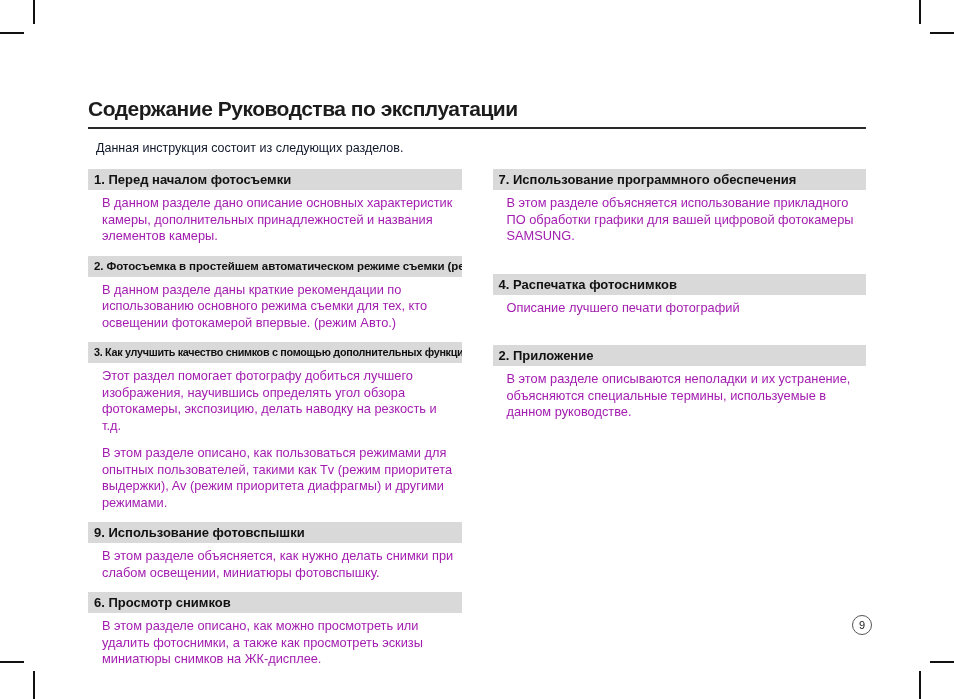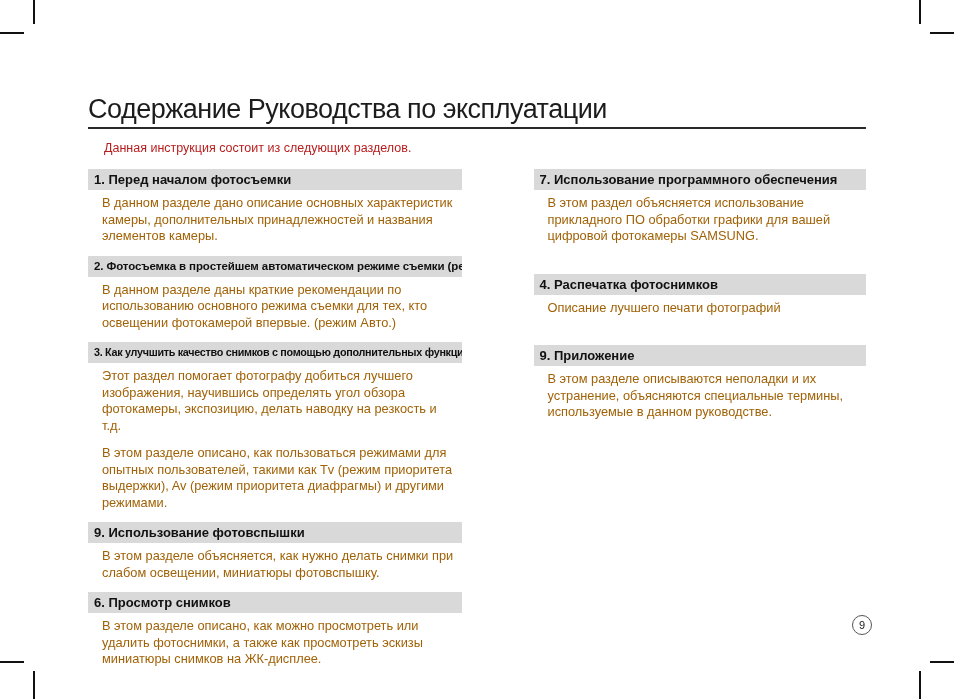--- a/index.html
+++ b/index.html
@@ -21,55 +21,55 @@
   .crop-tr-h { right: 0;    top: 32px;   width: 24px; height: 2px;  }
   .crop-bl-h { left: 0;     top: 661px;  width: 24px; height: 2px;  }
   .crop-bl-v { left: 33px;  top: 671px;  width: 2px;  height: 28px; }
   .crop-br-h { right: 0;    top: 661px;  width: 24px; height: 2px;  }
   .crop-br-v { left: 919px; top: 671px;  width: 2px;  height: 28px; }
 
   .content { position: absolute; left: 88px; top: 94px; width: 778px; }
 
   .title {
     margin: 0;
-    font-size: 27px;
-    font-weight: normal;
+    font-size: 21px;
+    font-weight: bold;
     letter-spacing: -0.5px;
     color: #1c1c1c;
     line-height: 30px;
     white-space: nowrap;
   }
   .title-rule { height: 2px; background: #2a2a2a; margin-top: 3px; }
 
-  .subtitle { margin: 12px 0 0 16px; font-size: 12.5px; color: #b91c1c; }
+  .subtitle { margin: 12px 0 0 8px; font-size: 12.5px; color: #0f172a; }
 
   .columns { display: flex; gap: 31px; margin-top: 14px; align-items: flex-start; }
   .col { flex: 1; min-width: 0; }
 
   .toc-section { margin: 0 0 11px 0; }
-  .col-right .toc-section { margin-bottom: 29px; margin-left: 41px; }
+  .col-right .toc-section { margin-bottom: 29px; }
 
   .section-heading {
     background: #d9d9d9;
     font-weight: bold;
     font-size: 13px;
     color: #111;
     padding: 3px 17px 3px 6px;
     line-height: 15px;
     white-space: nowrap;
     overflow: hidden;
   }
   .section-heading.small  { font-size: 11.5px; letter-spacing: -0.1px; }
   .section-heading.xsmall { font-size: 10.8px; letter-spacing: -0.3px; }
 
   .section-body {
     margin: 5px 5px 0 14px;
     font-size: 12.8px;
     line-height: 16.5px;
-    color: #a16207;
+    color: #a21caf;
   }
 
   .page-number {
     position: absolute;
     left: 852px; top: 615px;
     width: 20px; height: 20px;
     border: 1px solid #555;
     border-radius: 50%;
     display: flex; align-items: center; justify-content: center;
     font-size: 11px;
@@ -123,30 +123,30 @@
   </section>
 
   <section class="toc-section">
     <div class="section-heading">6. Просмотр снимков</div>
     <p class="section-body">В этом разделе описано, как можно просмотреть или удалить фотоснимки, а также как просмотреть эскизы миниатюры снимков на ЖК-дисплее.</p>
   </section>
 </div>
       <div class="col col-right">
   <section class="toc-section">
     <div class="section-heading">7. Использование программного обеспечения</div>
-    <p class="section-body">В этом раздел объясняется использование прикладного ПО обработки графики для вашей цифровой фотокамеры SAMSUNG.</p>
+    <p class="section-body">В этом разделе объясняется использование прикладного ПО обработки графики для вашей цифровой фотокамеры SAMSUNG.</p>
   </section>
 
   <section class="toc-section">
     <div class="section-heading">4. Распечатка фотоснимков</div>
     <p class="section-body">Описание лучшего печати фотографий</p>
   </section>
 
   <section class="toc-section">
-    <div class="section-heading">9. Приложение</div>
+    <div class="section-heading">2. Приложение</div>
     <p class="section-body">В этом разделе описываются неполадки и их устранение, объясняются специальные термины, используемые в данном руководстве.</p>
   </section>
 </div>
     </div>
   </div>
 
   <div class="page-number">
     <span>9</span>
   </div>
 

